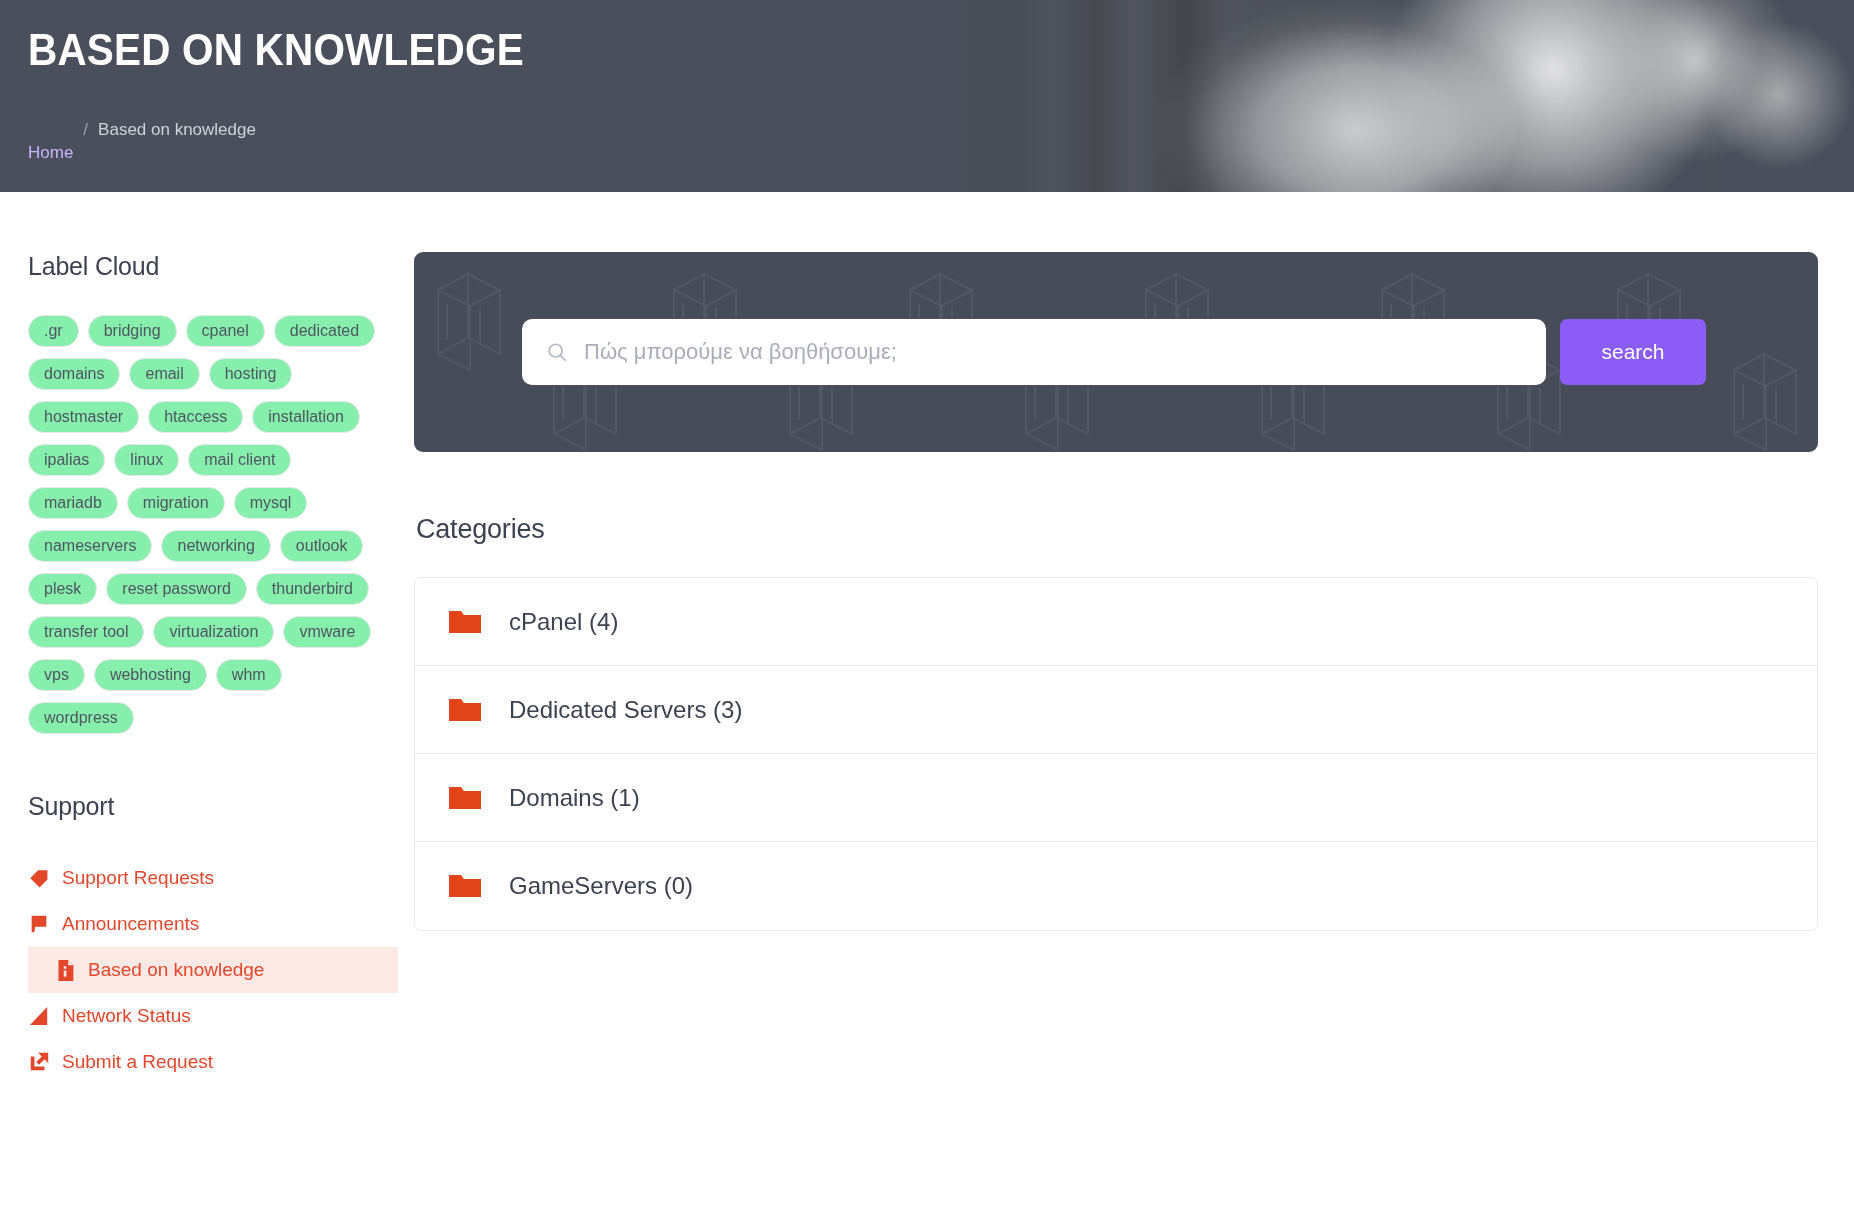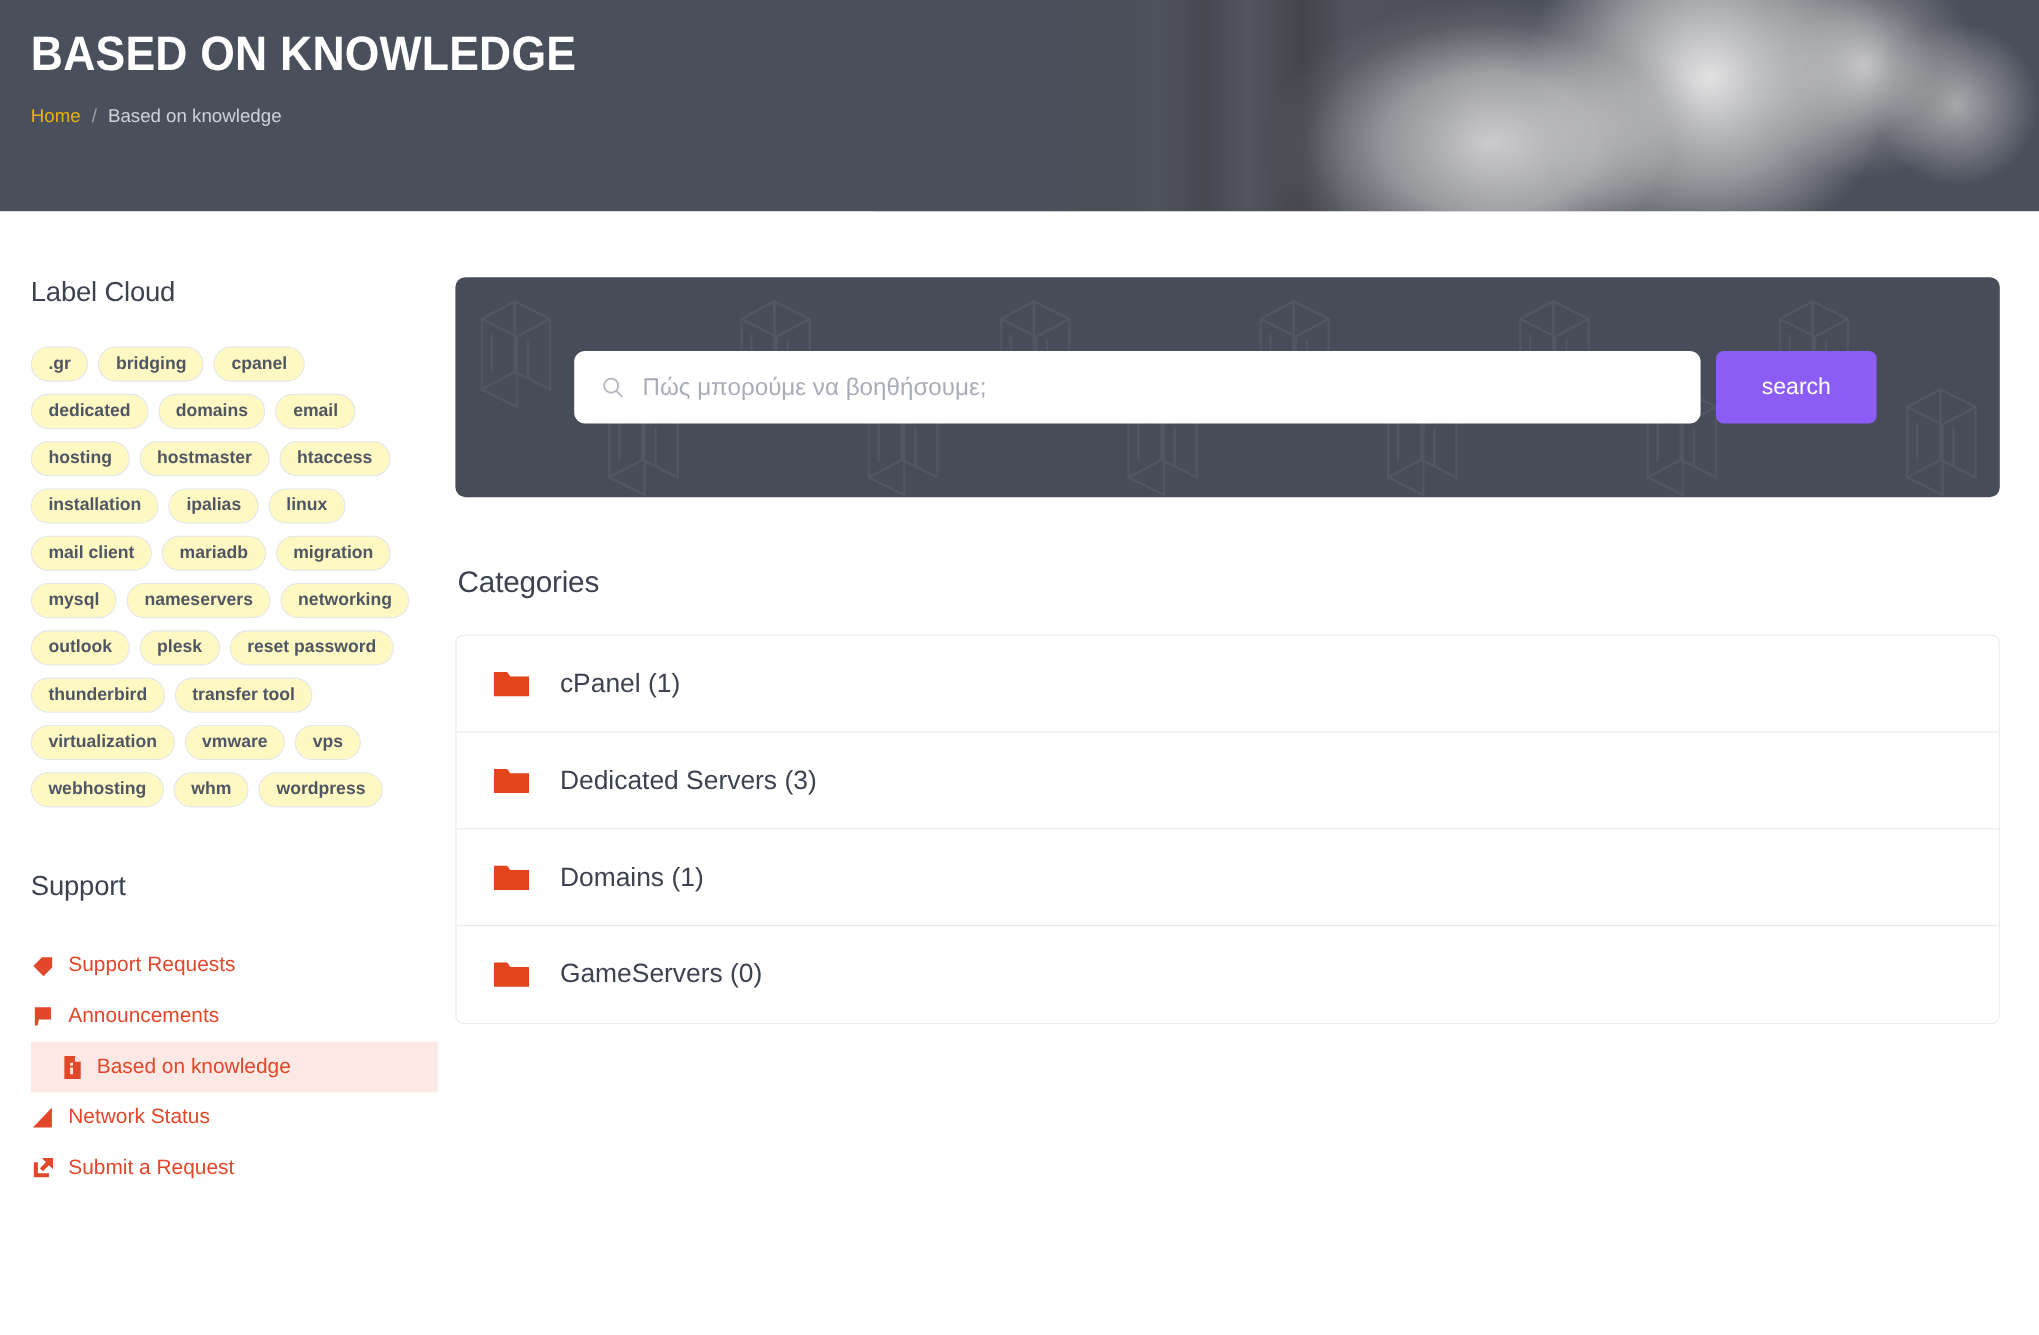--- a/index.html
+++ b/index.html
@@ -73,21 +73,21 @@
     transform-origin: left center;
   }
   .breadcrumb {
     margin-top: 22px;
     font-size: 17px;
     color: #b9bcc4;
     display: flex;
     align-items: center;
     gap: 10px;
   }
-  .breadcrumb .crumb-link { color: #eab308; text-decoration: none; }
+  .breadcrumb .crumb-link { color: #c4b5fd; text-decoration: none; margin-top: 47px; }
   .breadcrumb .sep { color: #9da1ab; }
   .breadcrumb .crumb-current { color: #cfd2d8; }
 
   
   .page {
     display: flex;
     padding: 0 18px 0 0;
   }
   .sidebar {
     width: 398px;
@@ -114,27 +114,26 @@
     gap: 11px 9px;
     width: 360px;
   }
   .tag {
     display: inline-flex;
     align-items: center;
     height: 32px;
     padding: 0 15px;
     border: 1px solid #e4e6ea;
     border-radius: 17px;
-    background: #fef9c3;
+    background: #86efac;
     color: #4f5562;
     font-size: 16px;
     line-height: 1;
     text-decoration: none;
     white-space: nowrap;
-    font-weight: bold;
   }
 
   .support-block { margin-top: 58px; }
   .support-list { list-style: none; margin: 0; padding: 0; }
   .support-item {
     display: flex;
     align-items: center;
     gap: 0;
     height: 46px;
   }
@@ -413,21 +412,21 @@
 
     <h2 class="section-title">Categories</h2>
 
     <div class="cat-list" id="cat-list">
         <a class="cat-row" href="#">
           <span class="folder" style="color: rgb(226, 69, 27);">
             <svg width="32" height="26" viewBox="0 0 32 26">
               <path fill="currentColor" d="M0 2h12l3 4h17v18H0Z"></path>
             </svg>
           </span>
-          <span class="cat-label">cPanel (1)</span>
+          <span class="cat-label">cPanel (4)</span>
         </a>
         <a class="cat-row" href="#">
           <span class="folder" style="color: rgb(226, 69, 27);">
             <svg width="32" height="26" viewBox="0 0 32 26">
               <path fill="currentColor" d="M0 2h12l3 4h17v18H0Z"></path>
             </svg>
           </span>
           <span class="cat-label">Dedicated Servers (3)</span>
         </a>
         <a class="cat-row" href="#">

